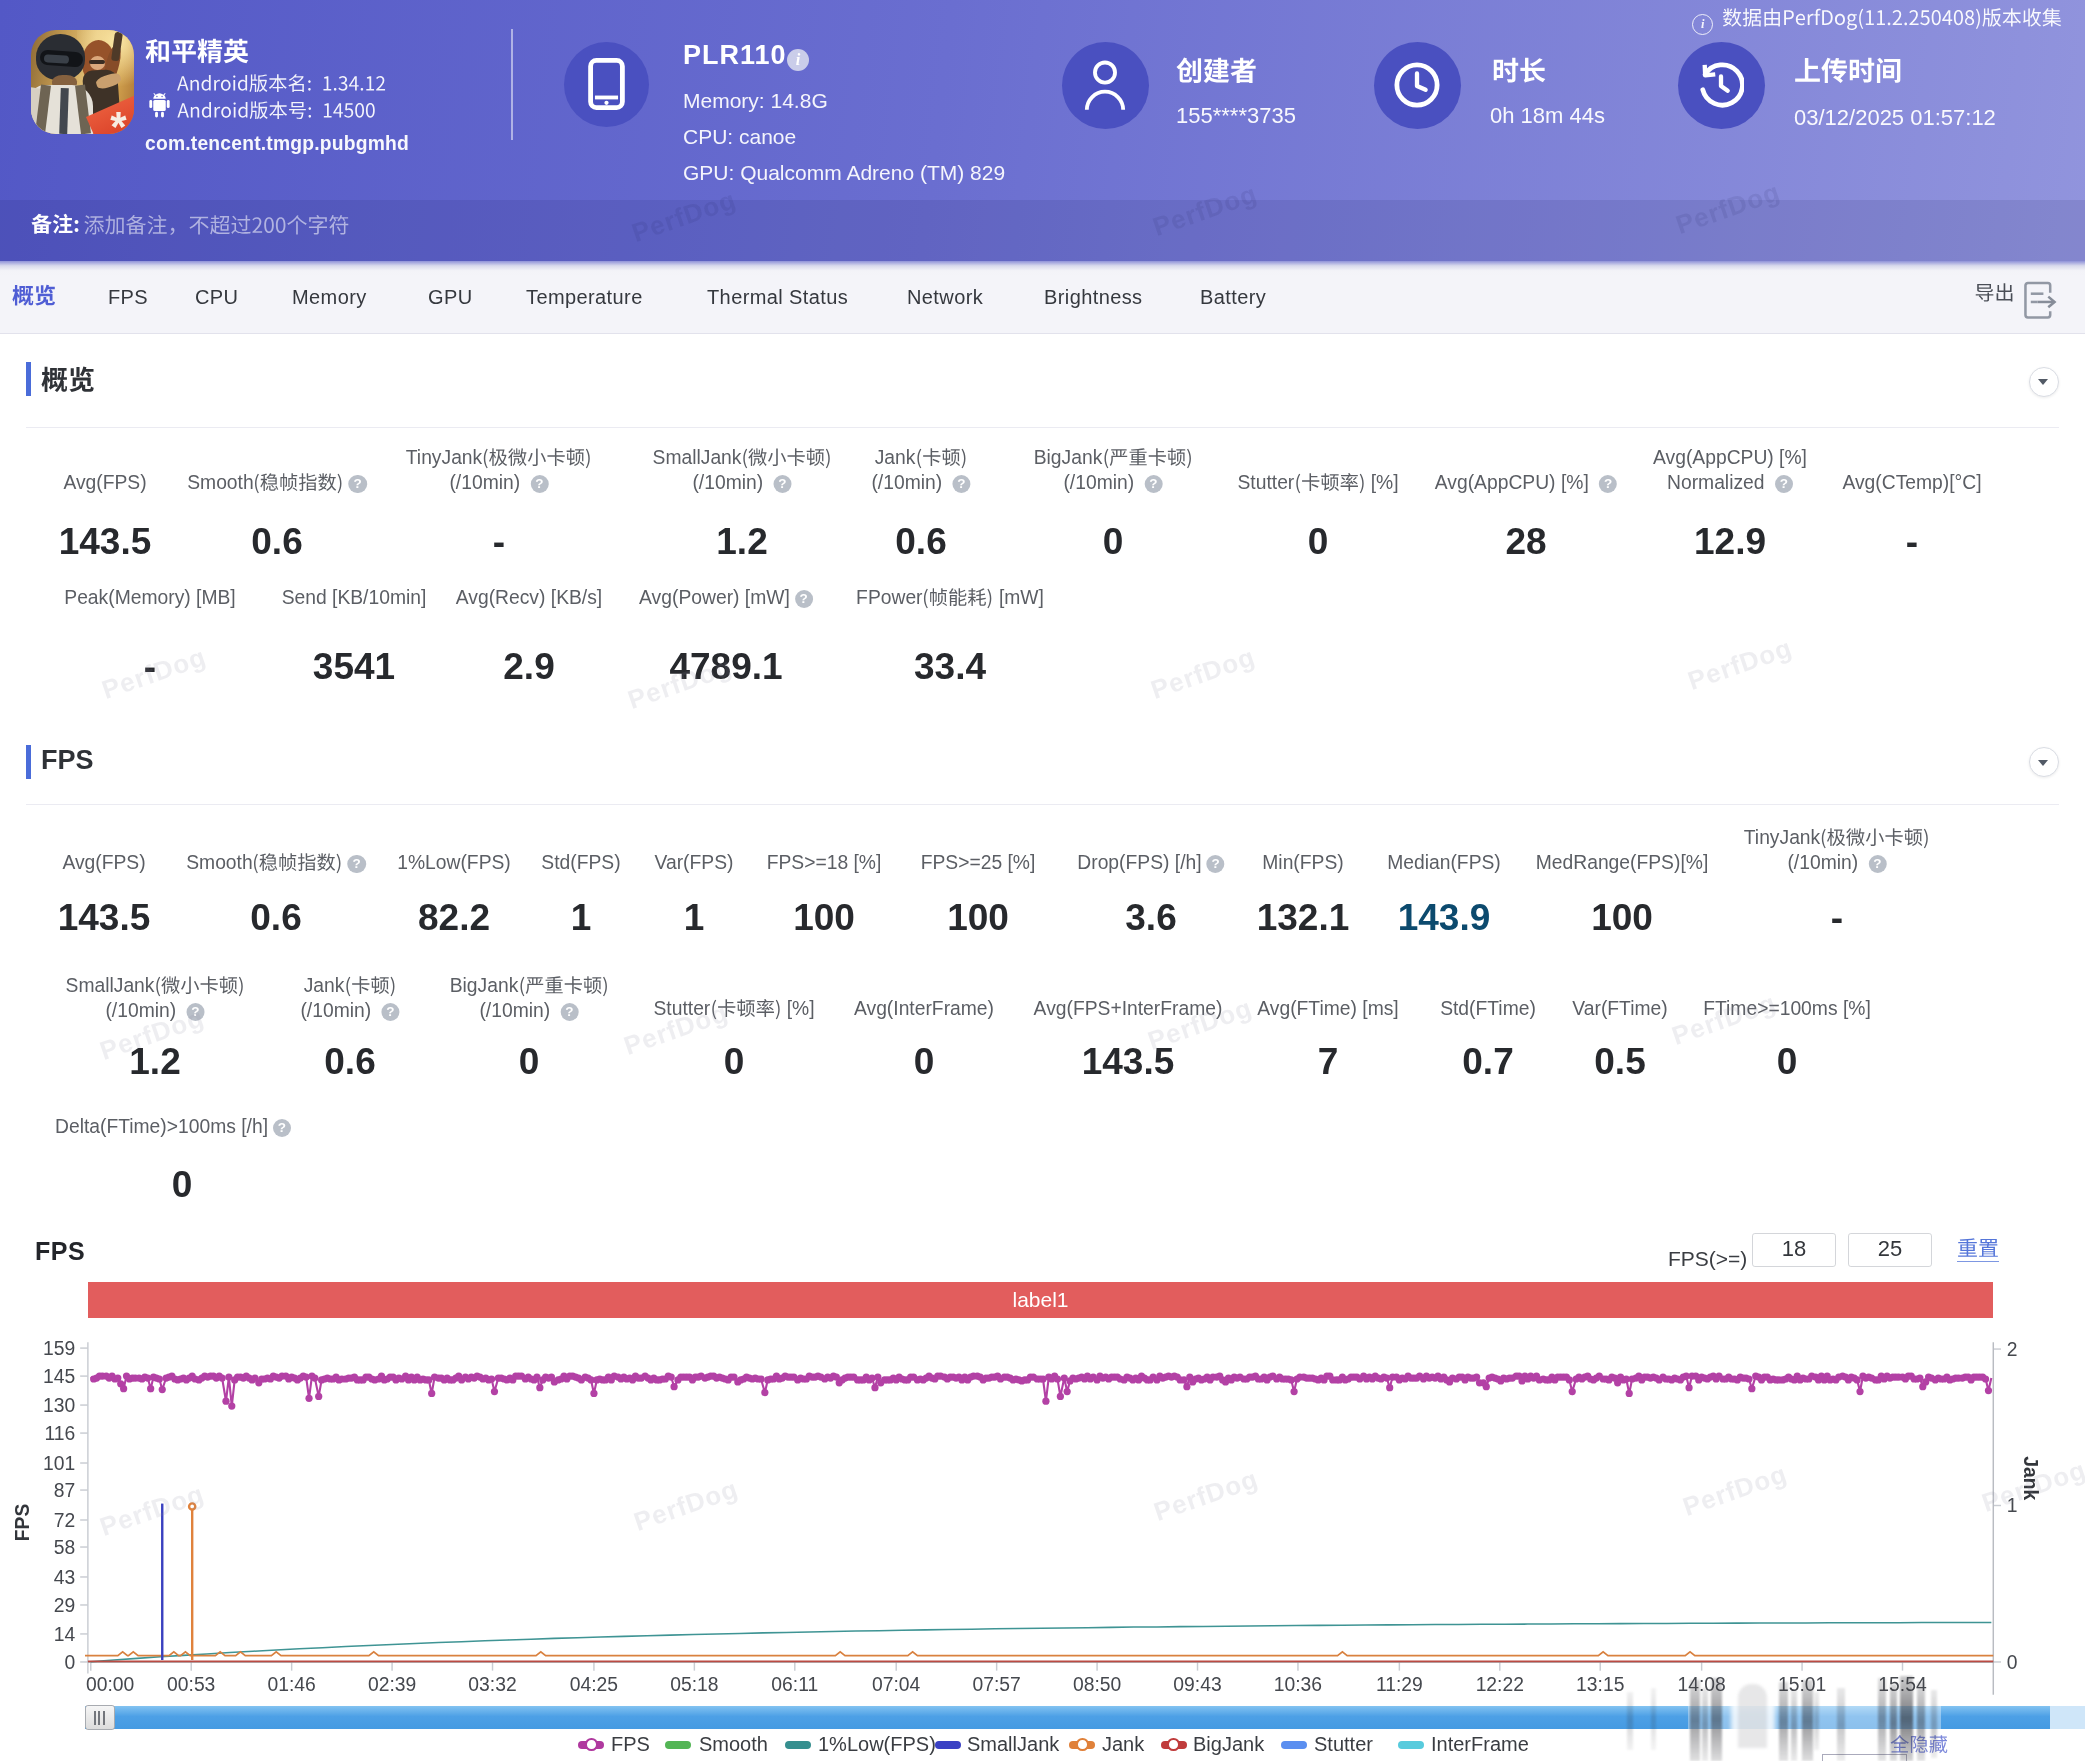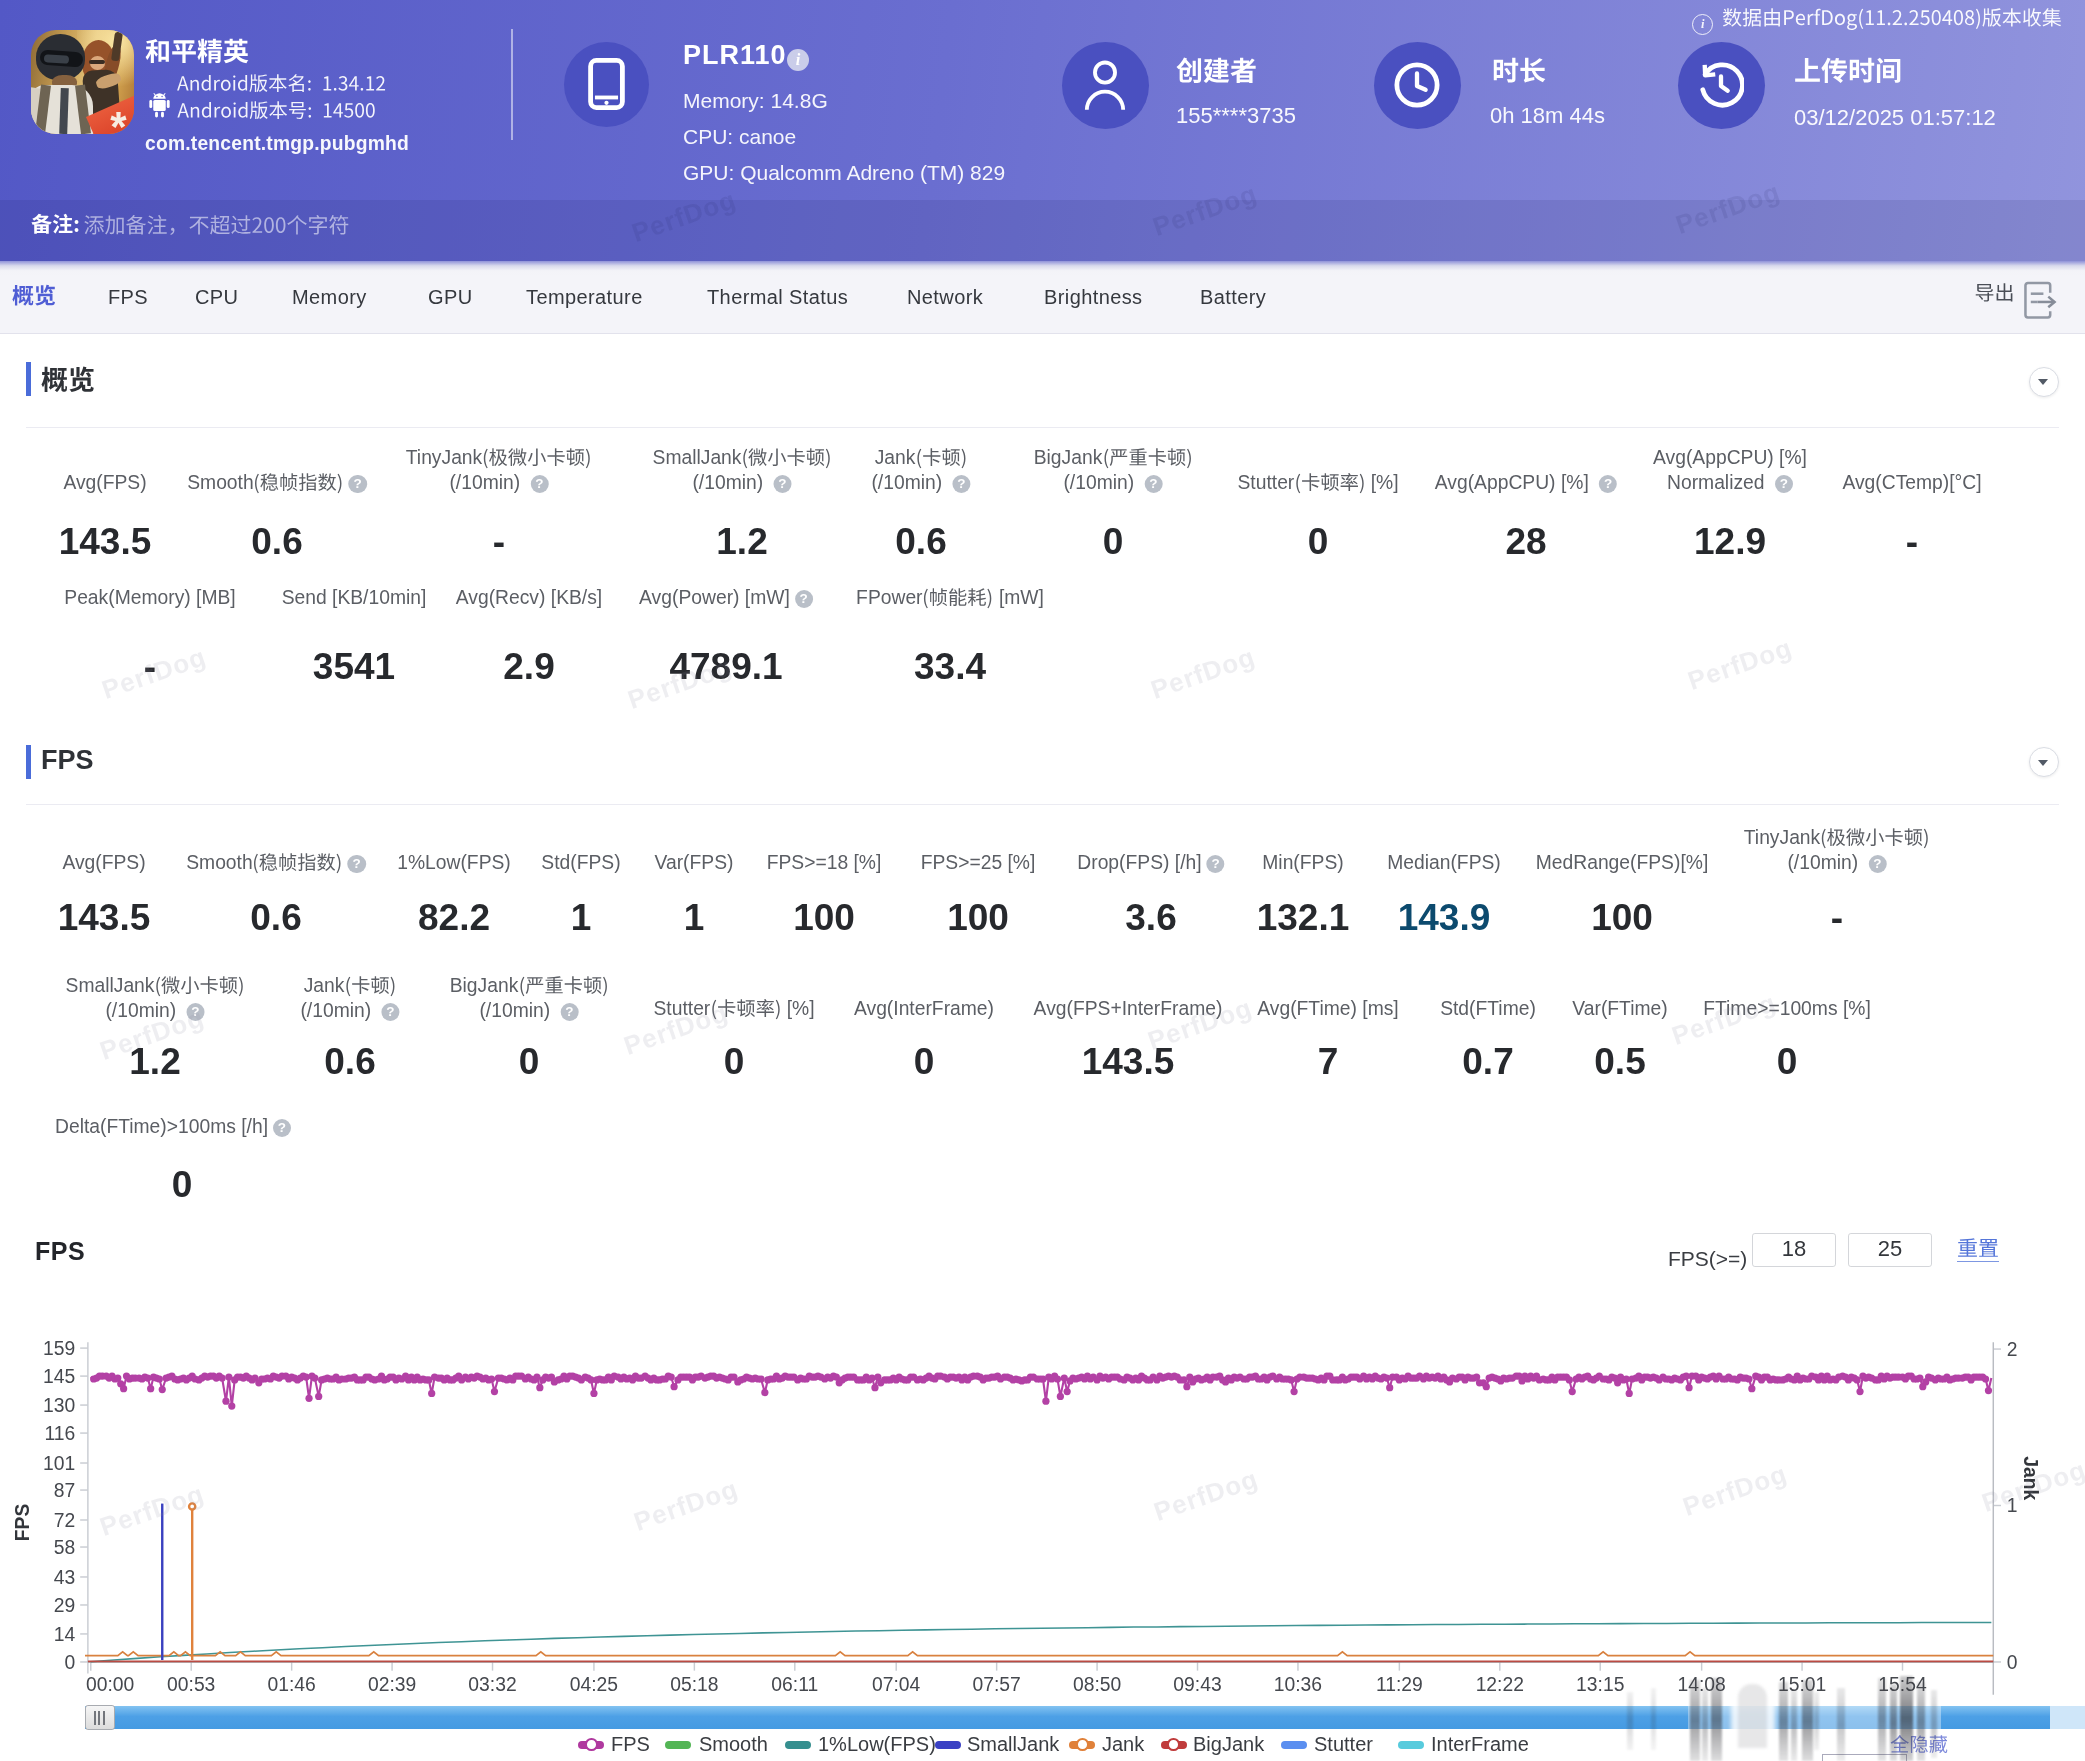--- a/index.html
+++ b/index.html
@@ -603,20 +603,21 @@
 <div style="position:absolute;left:35px;top:1239px;font-size:25px;line-height:25px;color:#23252a;font-weight:bold;letter-spacing:0.5px;white-space:nowrap;">FPS</div>
 <div style="position:absolute;left:1668px;top:1240px;font-size:21px;line-height:21px;color:#3a3d42;font-weight:normal;letter-spacing:0px;white-space:nowrap;margin-top:8px;">FPS(&gt;=)</div>
 <div style="position:absolute;left:1752px;top:1233px;width:82px;height:32px;border:1.4px solid #d4d6da;border-radius:2.9px;background:#fff;font-size:22px;color:#33363b;text-align:center;line-height:30px">18</div>
 <div style="position:absolute;left:1848px;top:1233px;width:82px;height:32px;border:1.4px solid #d4d6da;border-radius:2.9px;background:#fff;font-size:22px;color:#33363b;text-align:center;line-height:30px">25</div>
 <div style="position:absolute;left:1957px;top:1239px;line-height:0;white-space:nowrap;border-bottom:1.4px solid #7d97e2;padding-bottom:1px"><svg style="width:42px;height:21px;vertical-align:-4.2px;overflow:visible;" viewBox="0 0 44.0 22">
         <g transform="translate(0,17.60) scale(0.02200,-0.02200)" fill="#5576d9">
           <use href="#g91cdr" x="0"></use>
           <use href="#g7f6er" x="1000"></use>
         </g>
       </svg></div>
+<div style="position:absolute;left:88px;top:1282px;width:1905px;height:36px;background:#e25d5d;color:#fff;font-size:21px;text-align:center;line-height:36px">label1</div>
 <svg style="position:absolute;left:0;top:1236px" width="2086" height="483" viewBox="0 1280 2160 500">
 <defs>
         <marker id="dotm" markerWidth="6" markerHeight="6" refX="3" refY="3">
           <circle cx="3" cy="3" r="1.7" fill="#b341a5"></circle>
         </marker>
       </defs>
 <g stroke="#c9ccd2" stroke-width="1.5">
         <line x1="83" y1="1721" x2="91" y2="1721"></line>
         <line x1="83" y1="1692" x2="91" y2="1692"></line>
         <line x1="83" y1="1662" x2="91" y2="1662"></line>

